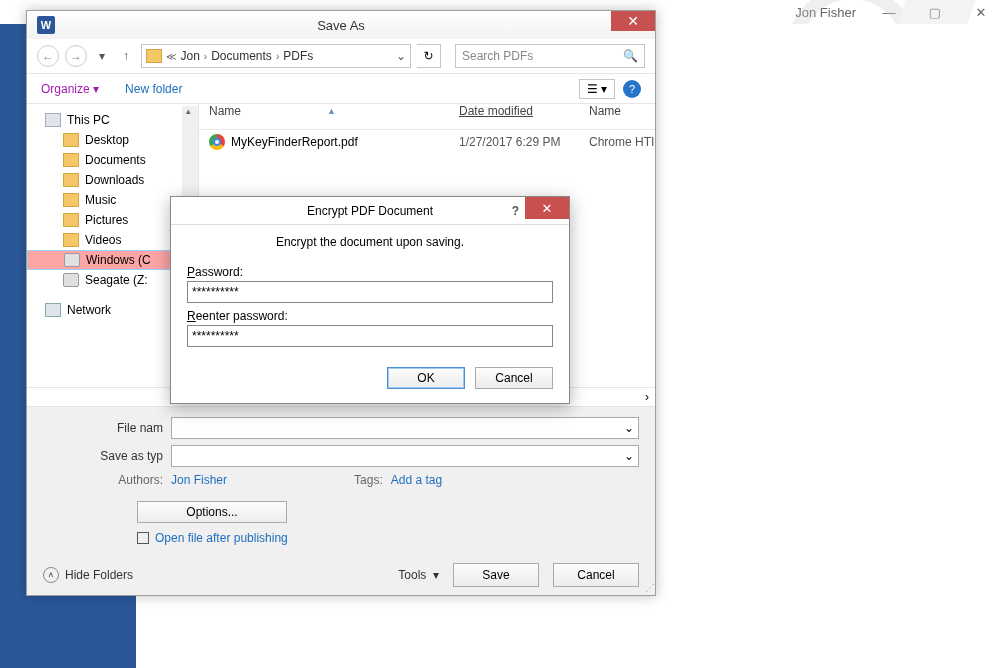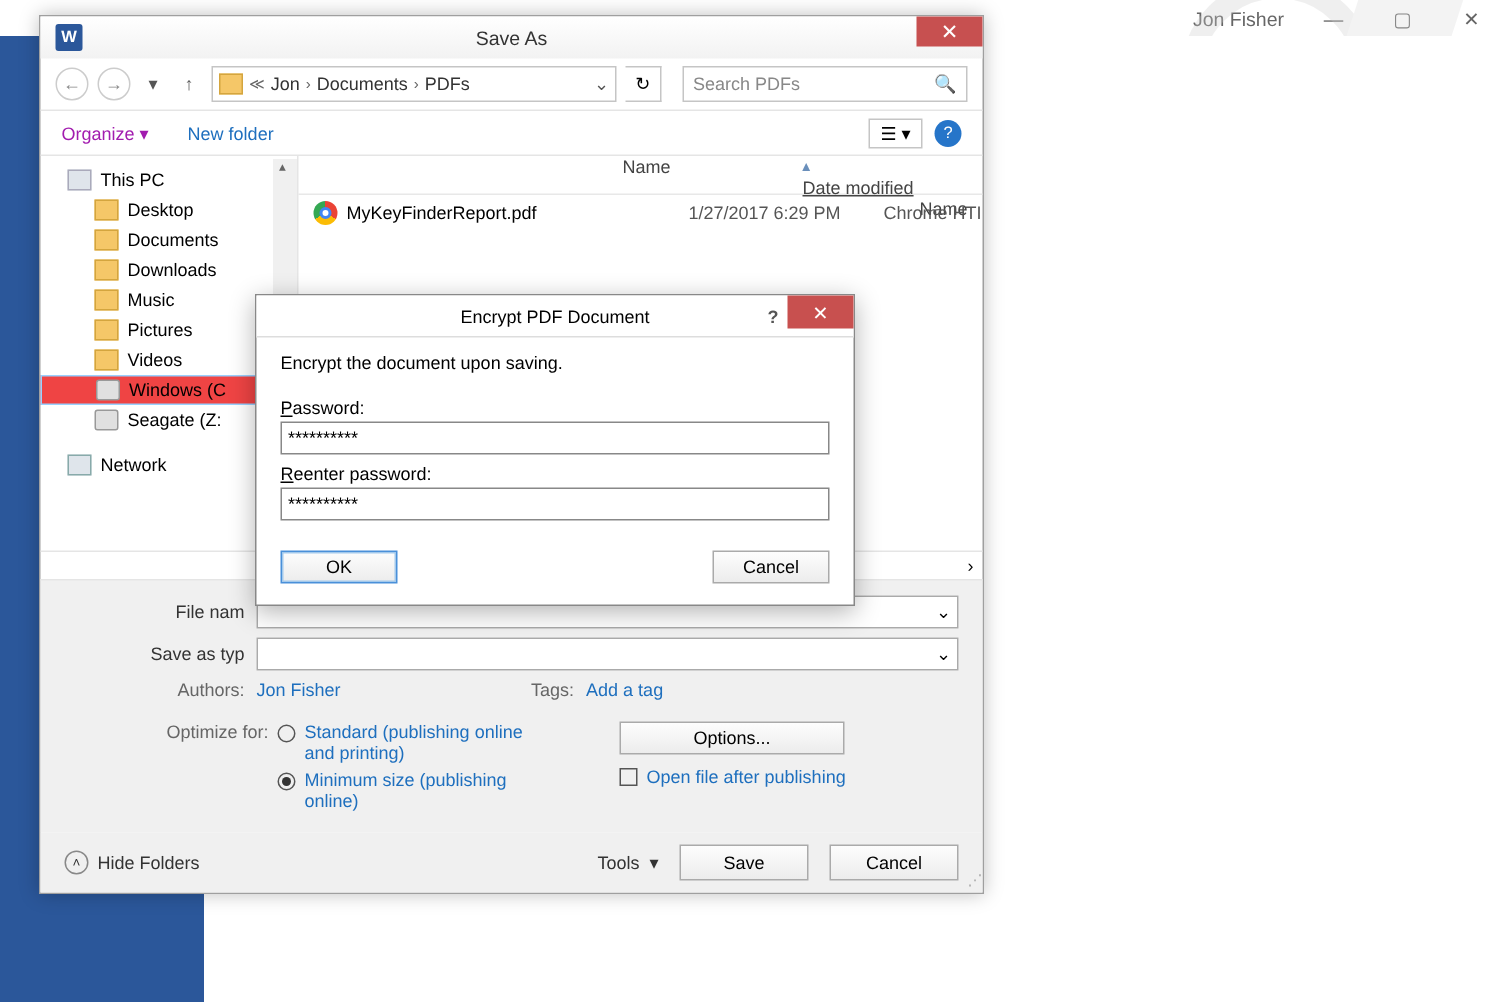--- a/index.html
+++ b/index.html
@@ -48,29 +48,29 @@
 .view-btn { width: 36px; height: 20px; border: 1px solid #c5c5c5; display: flex; align-items: center; justify-content: center; gap: 2px; }
 .help { width: 18px; height: 18px; border-radius: 9px; background: #2675c9; color: #fff; display: flex; align-items: center; justify-content: center; font-size: 11px; }
 
 .sa-body { flex: 1; display: flex; border-top: 1px solid #e5e5e5; }
 .tree { width: 172px; border-right: 1px solid #e5e5e5; padding: 6px 0; position: relative; }
 .tree-scroll { position: absolute; top: 2px; right: 0; bottom: 2px; width: 16px; background: #f0f0f0; }
 .tree-scroll::before { content: "▴"; position: absolute; top: 0; left: 4px; font-size: 9px; color: #666; }
 .tree-scroll::after { content: "▾"; position: absolute; bottom: 0; left: 4px; font-size: 9px; color: #666; }
 .tree-item { display: flex; align-items: center; height: 20px; padding-left: 18px; gap: 6px; }
 .tree-item.ind2 { padding-left: 36px; }
-.tree-item.sel { background: #ef4444; border: 1px solid #99d1ff; }
+.tree-item.sel { background: #fca5a5; border: 1px solid #99d1ff; }
 .tree-item .ticon { width: 16px; height: 14px; background: #f5c768; border: 1px solid #d4a53e; }
 .tree-item .ticon.pc { background: #dfe5eb; border: 1px solid #aab; }
 .tree-item .ticon.drive { background: #e0e0e0; border: 1px solid #999; border-radius: 2px; }
 .tree-item .ticon.net { background: #dfe5eb; border: 1px solid #8aa; }
 .tree-sep { height: 10px; }
 
 .files { flex: 1; }
-.fhdr { height: 26px; display: flex; align-items: flex-end; border-bottom: 1px solid #e8e8e8; flex-direction: column; }
+.fhdr { height: 26px; display: flex; align-items: flex-start; border-bottom: 1px solid #e8e8e8; }
 .fhdr .col { padding: 0 10px; color: #444; }
 .fhdr .c1 { width: 250px; display: flex; align-items: center; gap: 6px; }
 .fhdr .c2 { width: 130px; text-decoration: underline; }
 .fhdr .sort { color: #6a8fbb; font-size: 9px; }
 .frow { height: 24px; display: flex; align-items: center; }
 .frow .c1 { width: 250px; padding-left: 10px; display: flex; align-items: center; gap: 6px; }
 .frow .c2 { width: 130px; padding-left: 10px; color: #555; }
 .frow .c3 { padding-left: 10px; color: #555; }
 .chrome-icon { width: 16px; height: 16px; border-radius: 8px; background: conic-gradient(#ea4335 0 120deg, #fbbc05 120deg 240deg, #34a853 240deg 360deg); position: relative; }
 .chrome-icon::after { content: ""; position: absolute; inset: 4px; background: #fff; border-radius: 4px; border: 2px solid #4285f4; }
@@ -101,25 +101,25 @@
 .tools { color: #333; }
 .big-btn { width: 86px; height: 24px; border: 1px solid #aaa; background: linear-gradient(#fdfdfd,#ececec); display: flex; align-items: center; justify-content: center; }
 .grip { position: absolute; right: 2px; bottom: 2px; color: #aaa; font-size: 10px; letter-spacing: -2px; }
 
 
 .encrypt { position: absolute; left: 170px; top: 196px; width: 400px; background: #fff; border: 1px solid #888; box-shadow: 0 4px 16px rgba(0,0,0,.3); }
 .enc-title { height: 28px; display: flex; align-items: center; justify-content: center; background: #fff; border-bottom: 1px solid #ddd; position: relative; font-size: 13px; }
 .enc-title .q { position: absolute; right: 50px; color: #555; font-weight: bold; }
 .enc-title .x { position: absolute; right: 0; top: 0; width: 44px; height: 22px; background: #c8504f; color: #fff; display: flex; align-items: center; justify-content: center; font-size: 13px; }
 .enc-body { padding: 10px 16px; }
-.enc-body .msg { margin-bottom: 16px; }
+.enc-body .msg { margin-bottom: 16px; text-align: center; }
 .enc-body label { display: block; margin-top: 6px; margin-bottom: 2px; }
 .enc-body input { width: 100%; height: 22px; border: 1px solid #888; padding: 0 4px; font-family: inherit; }
 .enc-body .note { margin-top: 10px; color: #444; }
-.enc-foot { display: flex; justify-content: space-between; gap: 10px; padding: 10px 16px 14px; }
+.enc-foot { display: flex; justify-content: flex-end; gap: 10px; padding: 10px 16px 14px; }
 .enc-foot .btn { width: 78px; height: 22px; border: 1px solid #aaa; background: linear-gradient(#fdfdfd,#ececec); display: flex; align-items: center; justify-content: center; }
 .enc-foot .btn.def { border: 1px solid #4a90d9; box-shadow: inset 0 0 0 1px #a3c9ec; }
 
 .u { text-decoration: underline; }
 </style>
 </head>
 <body>
 
 <div class="word-bg">
   <div class="word-chrome">
@@ -270,35 +270,20 @@
       <div style="display:flex">
           <span class="ml">Authors:</span>
           <span class="mv">Jon Fisher</span>
         </div>
       <div style="display:flex; margin-left:77px;align-items:flex-end;">
           <span style="color:#666; margin-right:8px;">Tags:</span>
           <span class="mv">Add a tag</span>
         </div>
     </div>
     <div class="opt-row">
-      <div class="opt-left">
-        <div style="display:flex">
-          <span class="opt-lbl">Optimize for:</span>
-          <div>
-            <div class="radio">
-                <span class="rb"></span>
-                <span class="rlbl">Standard (publishing online and printing)</span>
-              </div>
-            <div class="radio">
-                <span class="rb on"></span>
-                <span class="rlbl">Minimum size (publishing online)</span>
-              </div>
-          </div>
-        </div>
-      </div>
       <div class="opt-right">
         <div class="opt-btn">Options...</div>
         <div class="chk-row">
           <span class="chk"></span>
           <span class="chk-lbl">Open file after publishing</span>
         </div>
       </div>
     </div>
   </div>
   <div class="sa-footer">

